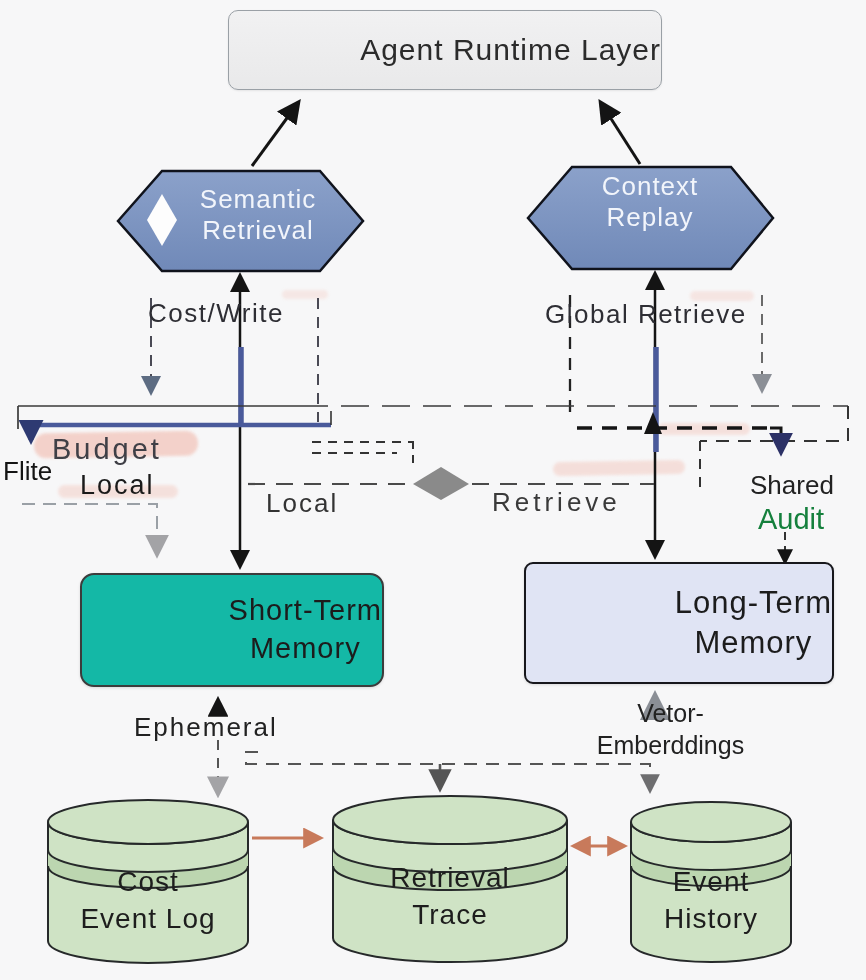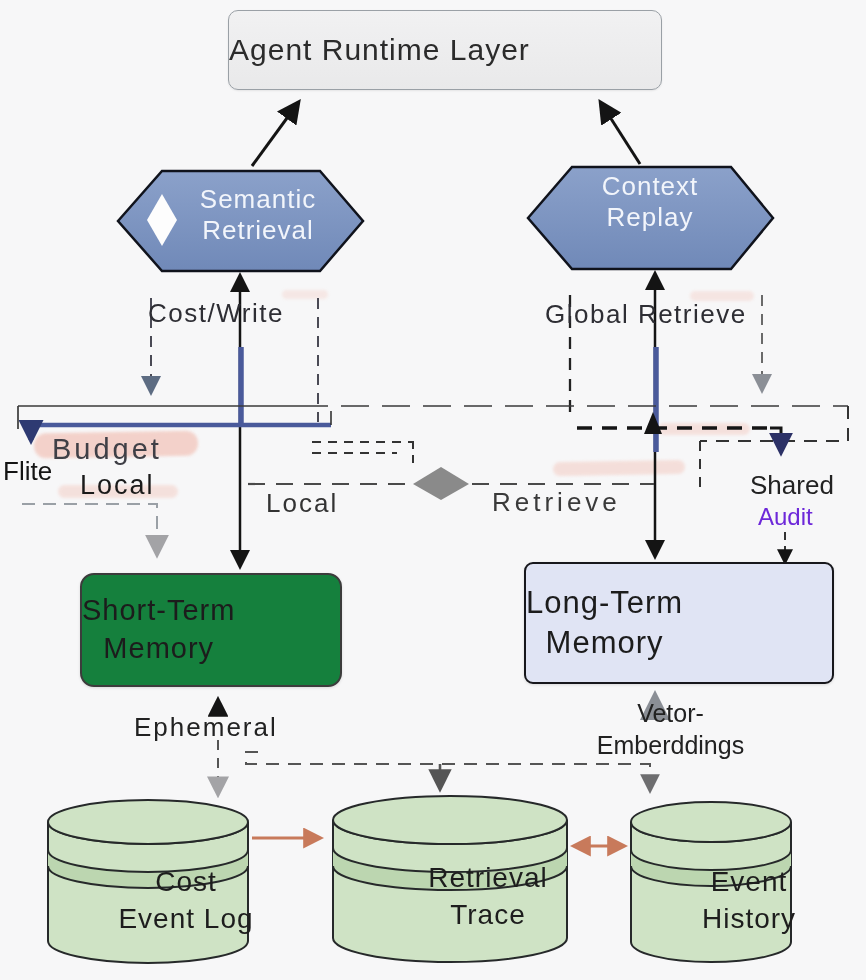--- a/index.html
+++ b/index.html
@@ -4,37 +4,37 @@
 <style>
   html,body{margin:0;padding:0;background:#e9e9ec;}
   .stage{
     position:relative;width:866px;height:980px;margin:0 auto;
     background:#f7f7f8;overflow:hidden;
     font-family:"Liberation Sans", sans-serif;
   }
   .layer{position:absolute;left:0;top:0;z-index:2;}
   .smudge{position:absolute;z-index:1;background:#f3cbc2;border-radius:12px;filter:blur(1.5px);}
   .lbl{position:absolute;z-index:3;color:#222;white-space:nowrap;}
-  .node{position:absolute;z-index:3;display:flex;align-items:center;justify-content:flex-start;
+  .node{position:absolute;z-index:3;display:flex;align-items:center;justify-content:flex-end;
         text-align:center;box-sizing:border-box;}
   .runtime-box{
     left:228px;top:10px;width:434px;height:80px;
     background:linear-gradient(#f1f1f2,#e9e9ea);
     border:1.6px solid #9aa0a6;border-radius:10px;
     font-size:30px;color:#2b2b2b;letter-spacing:1px;
     box-shadow:0 1px 2px rgba(0,0,0,.08);
   }
   .hexlabel{position:absolute;z-index:3;color:#f2f5fb;font-size:26px;line-height:1.2;
         text-align:center;letter-spacing:1px;}
   .memory{border-radius:14px;font-size:29px;line-height:1.3;color:#1c1c1c;letter-spacing:1px;
         box-shadow:0 1px 3px rgba(0,0,0,.12);}
-  .stm{left:80px;top:573px;width:262px;height:114px;background:#15803d;border:2px solid #3c3c3c;}
+  .stm{left:80px;top:573px;width:304px;height:114px;background:#14b8a6;border:2px solid #3c3c3c;}
   .ltm{left:524px;top:562px;width:310px;height:122px;background:#e0e4f4;border:2px solid #17171c;border-radius:9px;font-size:31px;}
   .cyl-label{position:absolute;z-index:3;text-align:center;font-size:28px;line-height:1.32;
-        color:#1d1d1d;letter-spacing:1px;padding-left:38px;}
+        color:#1d1d1d;letter-spacing:1px;}
   .small-lbl{font-size:26px;letter-spacing:1.5px;color:#2e2e34;}
 </style>
 </head>
 <body>
 
 <div class="stage">
 
   <div class="smudge" style="left:34px;top:432px;width:164px;height:25px;opacity:.85;transform:rotate(-1deg);"></div>
   <div class="smudge" style="left:58px;top:485px;width:120px;height:13px;opacity:.5;"></div>
   <div class="smudge" style="left:553px;top:461px;width:132px;height:14px;opacity:.55;transform:rotate(-1deg);"></div>
@@ -175,21 +175,21 @@
   </div>
 
   <div class="lbl small-lbl" style="left:148px;top:298px;">Cost/Write</div>
   <div class="lbl small-lbl" style="left:545px;top:299px;">Global Retrieve</div>
   <div class="lbl" style="left:52px;top:433px;font-size:29px;color:#3f3f46;letter-spacing:3px;">Budget</div>
   <div class="lbl" style="left:3px;top:456px;font-size:26px;color:#141414;">Flite</div>
   <div class="lbl" style="left:80px;top:470px;font-size:27px;letter-spacing:2px;color:#1a1a1a;">Local</div>
   <div class="lbl" style="left:266px;top:488px;font-size:26px;letter-spacing:2px;color:#333;">Local</div>
   <div class="lbl" style="left:492px;top:487px;font-size:26px;letter-spacing:4px;color:#3a3a3a;">Retrieve</div>
   <div class="lbl" style="left:750px;top:470px;font-size:26px;color:#222;">Shared</div>
-  <div class="lbl" style="left:758px;top:503px;font-size:24px;color:#6d28d9;">Audit</div>
+  <div class="lbl" style="left:758px;top:503px;font-size:29px;color:#15803d;">Audit</div>
   <div class="lbl" style="left:134px;top:712px;font-size:26px;letter-spacing:2px;color:#222;">Ephemeral</div>
   <div class="lbl" style="left:568px;top:697px;width:205px;text-align:center;font-size:25px;line-height:1.28;color:#222;">
     <div>Vetor-</div>
     <div>Emberddings</div>
   </div>
 
   <div class="node memory stm">
     <div>
       <div>Short-Term</div>
       <div>Memory</div>

